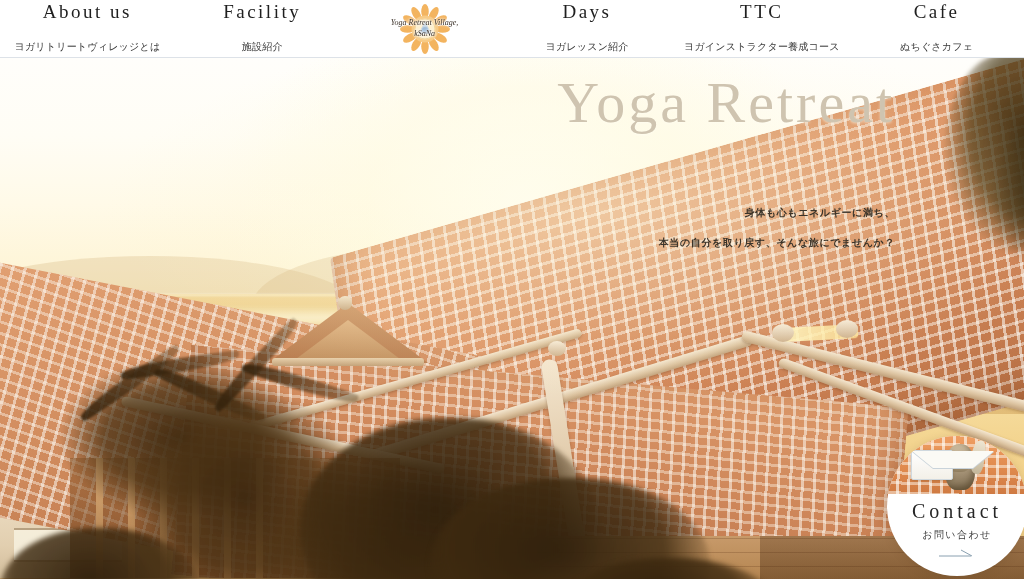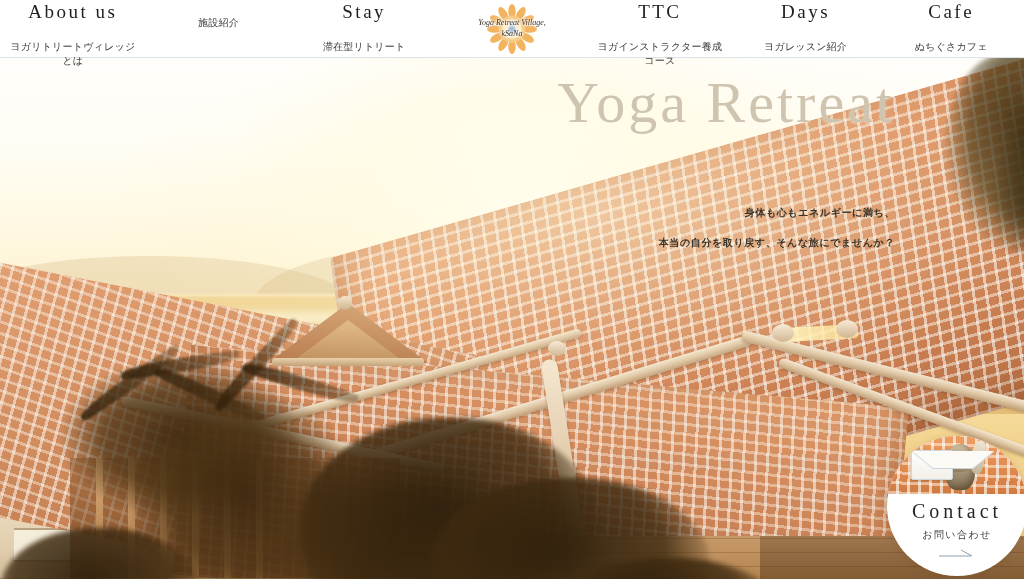--- a/index.html
+++ b/index.html
@@ -331,27 +331,24 @@
 <div class="page">
 
   <nav class="nav">
 
     <a class="nav-item" href="#">
       <div class="nav-en">About us</div>
       <div class="nav-ja">ヨガリトリートヴィレッジとは</div>
     </a>
 
     <a class="nav-item" href="#">
+      <div class="nav-en">Facility</div>
       <div class="nav-ja">施設紹介</div>
     </a>
 
-    <a class="nav-item" href="#">
-      <div class="nav-en">Stay</div>
-      <div class="nav-ja">滞在型リトリート</div>
-    </a>
 
     <a class="nav-logo" href="#">
       <span class="logo-wrap">
         <span class="mandala">
           <svg viewBox="0 0 100 100" width="50" height="50" aria-hidden="true">
             <g>
               <g id="pet">
                 <ellipse cx="50" cy="15" rx="7.5" ry="15" fill="#f3b45f"></ellipse>
               </g>
               <use href="#pet" transform="rotate(30 50 50)"></use>
@@ -374,27 +371,27 @@
           </svg>
         </span>
         <span class="logo-text">
           <span>Yoga Retreat Village,</span><br>
           <span>kSaNa</span>
         </span>
       </span>
     </a>
 
     <a class="nav-item" href="#">
+      <div class="nav-en">Days</div>
+      <div class="nav-ja">ヨガレッスン紹介</div>
+    </a>
+
+    <a class="nav-item" href="#">
       <div class="nav-en">TTC</div>
       <div class="nav-ja">ヨガインストラクター養成コース</div>
-    </a>
-
-    <a class="nav-item" href="#">
-      <div class="nav-en">Days</div>
-      <div class="nav-ja">ヨガレッスン紹介</div>
     </a>
 
     <a class="nav-item" href="#">
       <div class="nav-en">Cafe</div>
       <div class="nav-ja">ぬちぐさカフェ</div>
     </a>
 
   </nav>
 
   <section class="hero">

